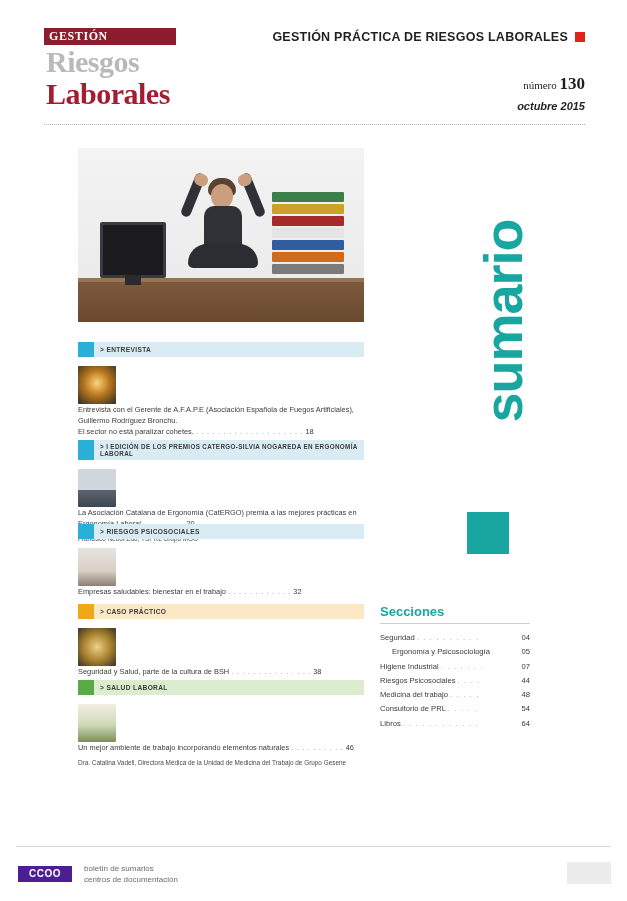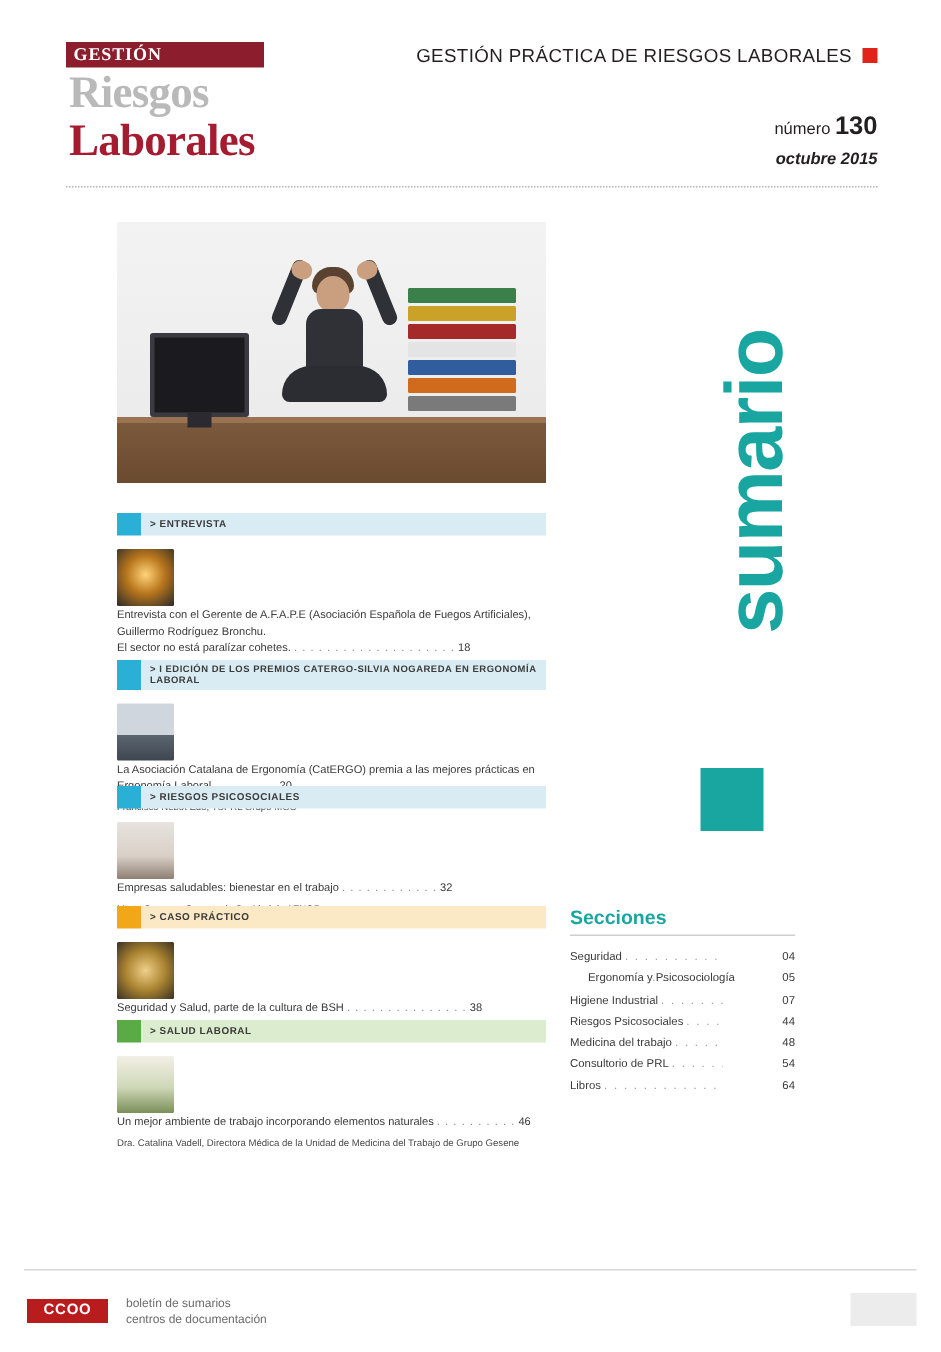--- a/index.html
+++ b/index.html
@@ -63,40 +63,41 @@
     color: #a51c30;
     letter-spacing: -0.5px;
     line-height: 32px;
   }
 
   .head-title {
     position: absolute;
     right: 42px;
     top: 30px;
     font-size: 12.5px;
-    font-weight: normal;
+    font-weight: bold;
     letter-spacing: 0.25px;
     color: #231f20;
     text-align: right;
   }
   .head-title .sq {
     display: inline-block;
     width: 10px; height: 10px;
     background: #e2231a;
     margin-left: 7px;
     position: relative;
     top: 1px;
   }
   .head-num {
     position: absolute;
     right: 42px;
     top: 74px;
     text-align: right;
     font-size: 11px;
     color: #231f20;
+    font-family: Liberation Serif, serif;
   }
   .head-num b {
     font-size: 17px;
     font-weight: bold;
   }
   .head-date {
     position: absolute;
     right: 42px;
     top: 100px;
     text-align: right;
@@ -351,21 +352,21 @@
     right: 16px;
     top: 846px;
     border-top: 1px solid #d8d8d8;
   }
   .ccoo {
     position: absolute;
     left: 18px;
     top: 866px;
     width: 54px;
     height: 16px;
-    background: #b91c1c;
+    background: #4c1d95;
   }
   .ccoo span {
     display: block;
     color: #ffffff;
     font-size: 10px;
     font-weight: bold;
     line-height: 16px;
     text-align: center;
     letter-spacing: 0.5px;
   }

